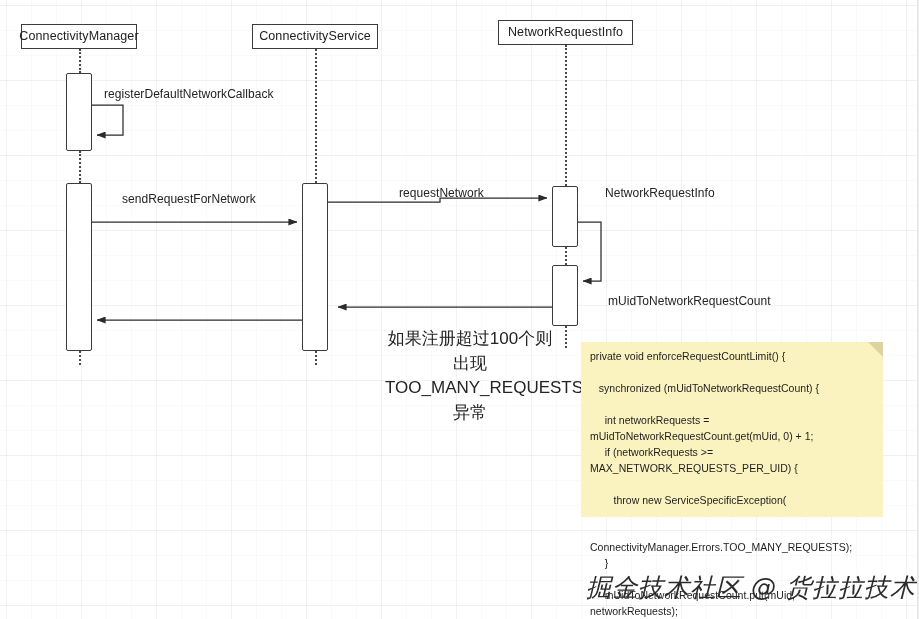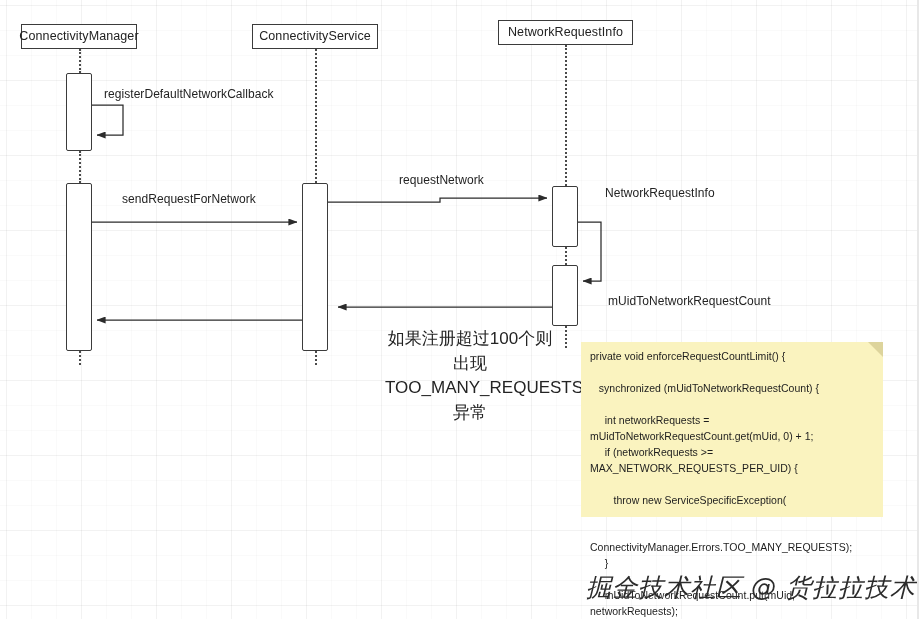--- a/index.html
+++ b/index.html
@@ -184,21 +184,21 @@
       <path d="M552,307 L338,307" marker-end="url(#ah)"></path>
 
       <path d="M302,320 L97,320" marker-end="url(#ah)"></path>
     </g>
   </svg>
 
   <div class="msg-label" style="left:104px; top:87px;">registerDefaultNetworkCallback</div>
 
   <div class="msg-label" style="left:122px; top:192px;">sendRequestForNetwork</div>
 
-  <div class="msg-label" style="left:381px; top:173px;padding-left:18px;">requestNetwork</div>
+  <div class="msg-label" style="left:381px; top:186px;padding-left:18px;">requestNetwork</div>
 
   <div class="msg-label" style="left:605px; top:186px;">NetworkRequestInfo</div>
 
   <div class="msg-label" style="left:608px; top:294px;">mUidToNetworkRequestCount</div>
 
   <div class="note-label" style="left:385px; top:327px; width:170px;">如果注册超过100个则出现
 TOO_MANY_REQUESTS异常</div>
 
   <div id="code-note">
     <div id="code-note-fold"></div>

